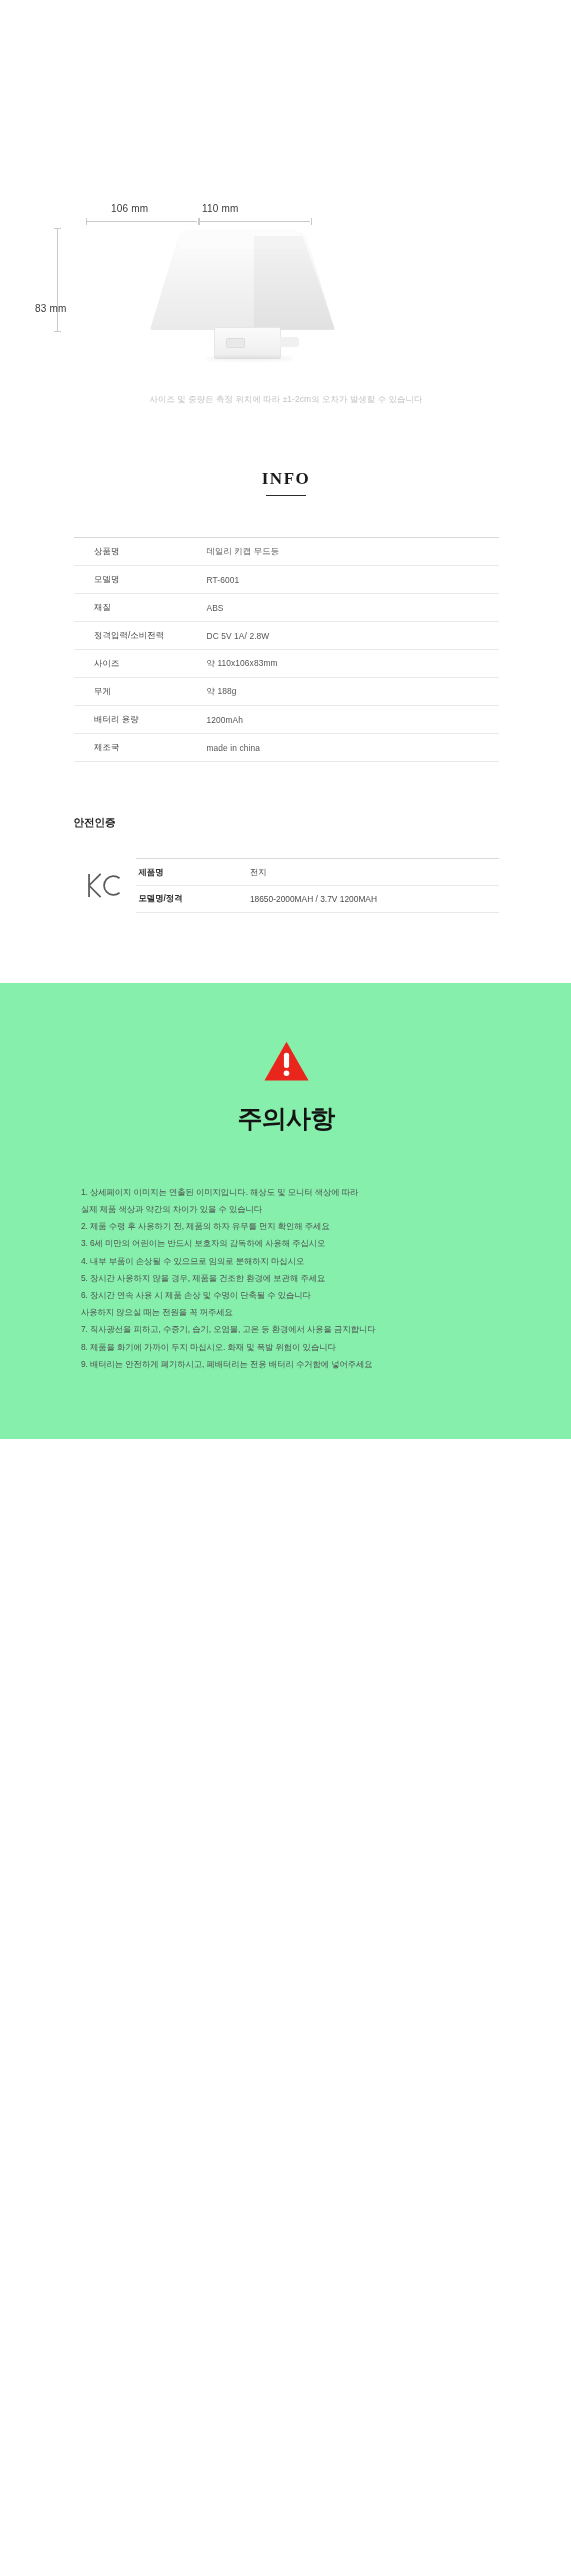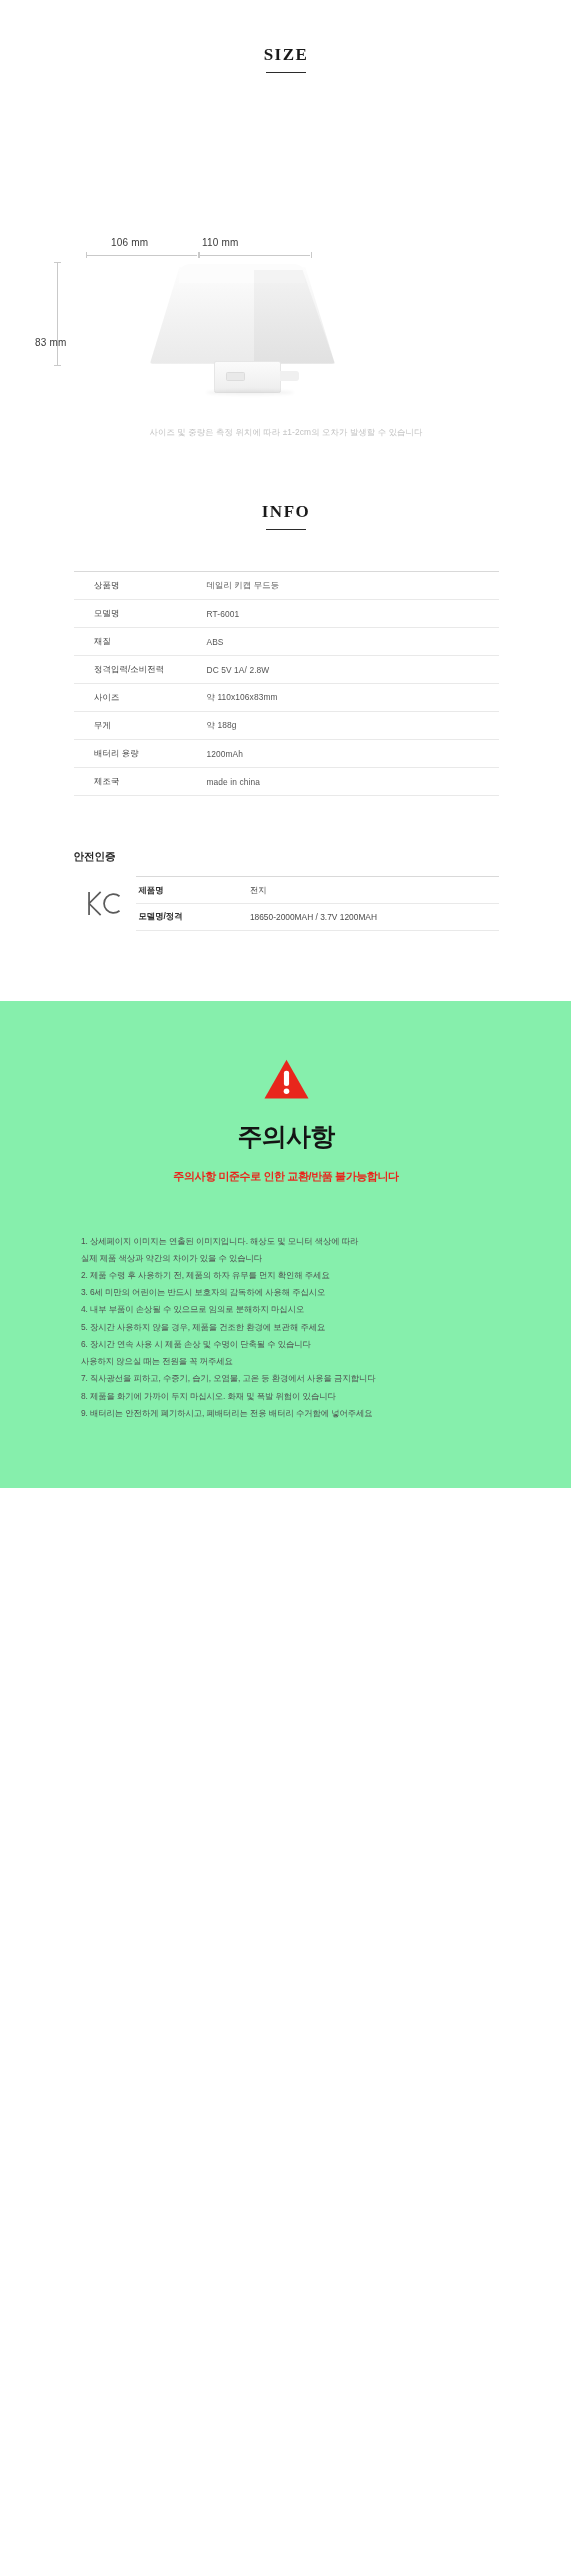--- a/index.html
+++ b/index.html
@@ -138,21 +138,21 @@
   }
   .info-table td.k { width: 117px; padding-left: 20.5px; color: #3f3f3f; }
   .info-table td.v { padding-left: 16px; color: #555; }
 
   
   .cert-section { width: 425px; margin: 54px auto 0; }
   .cert-title {
     font-size: 10.6px;
     font-weight: bold;
     color: #222;
-    margin-bottom: 12px;
+    margin-bottom: 28px;
     letter-spacing: -0.1px;
   }
   .cert-wrap { display: flex; align-items: stretch; }
   .kc-mark {
     width: 62px;
     display: flex;
     align-items: center;
     justify-content: center;
     flex: 0 0 62px;
   }
@@ -195,24 +195,20 @@
     letter-spacing: -0.1px;
   }
   .caution-list div { white-space: pre-wrap; }
 </style>
 </head>
 <body>
 
 <div class="page">
 
   <section class="size-section">
-    <h2 class="section-heading">
-      <span>SIZE</span>
-      <span class="rule"></span>
-    </h2>
 
     <div class="diagram">
 
       <div class="guide g-h" style="left:86px; top:138px; width:111px;"></div>
       <div class="guide g-h" style="left:199px; top:138px; width:111px;"></div>
       <div class="tick" style="left:86px; top:135px;"></div>
       <div class="tick" style="left:198px; top:135px;"></div>
       <div class="tick" style="left:199px; top:135px;"></div>
       <div class="tick" style="left:311px; top:135px;"></div>
 
@@ -308,21 +304,20 @@
     </div>
   </section>
 
   <section class="caution-section">
     <svg class="warn-icon" viewBox="0 0 64 58">
       <path d="M32 2 L62 55 L2 55 Z" fill="#e8261c" rx="4"></path>
       <rect x="28.5" y="17" width="7" height="21" rx="3.4" fill="#ffffff"></rect>
       <circle cx="32" cy="45" r="3.8" fill="#ffffff"></circle>
     </svg>
     <h2 class="caution-title">주의사항</h2>
-    <p class="caution-sub">주의사항 미준수로 인한 교환/반품 불가능합니다</p>
 
     <div class="caution-list">
       <div>1. 상세페이지 이미지는 연출된 이미지입니다. 해상도 및 모니터 색상에 따라
 실제 제품 색상과 약간의 차이가 있을 수 있습니다</div>
       <div>2. 제품 수령 후 사용하기 전, 제품의 하자 유무를 먼지 확인해 주세요</div>
       <div>3. 6세 미만의 어린이는 반드시 보호자의 감독하에 사용해 주십시오</div>
       <div>4. 내부 부품이 손상될 수 있으므로 임의로 분해하지 마십시오</div>
       <div>5. 장시간 사용하지 않을 경우, 제품을 건조한 환경에 보관해 주세요</div>
       <div>6. 장시간 연속 사용 시 제품 손상 및 수명이 단축될 수 있습니다
 사용하지 않으실 때는 전원을 꼭 꺼주세요</div>

